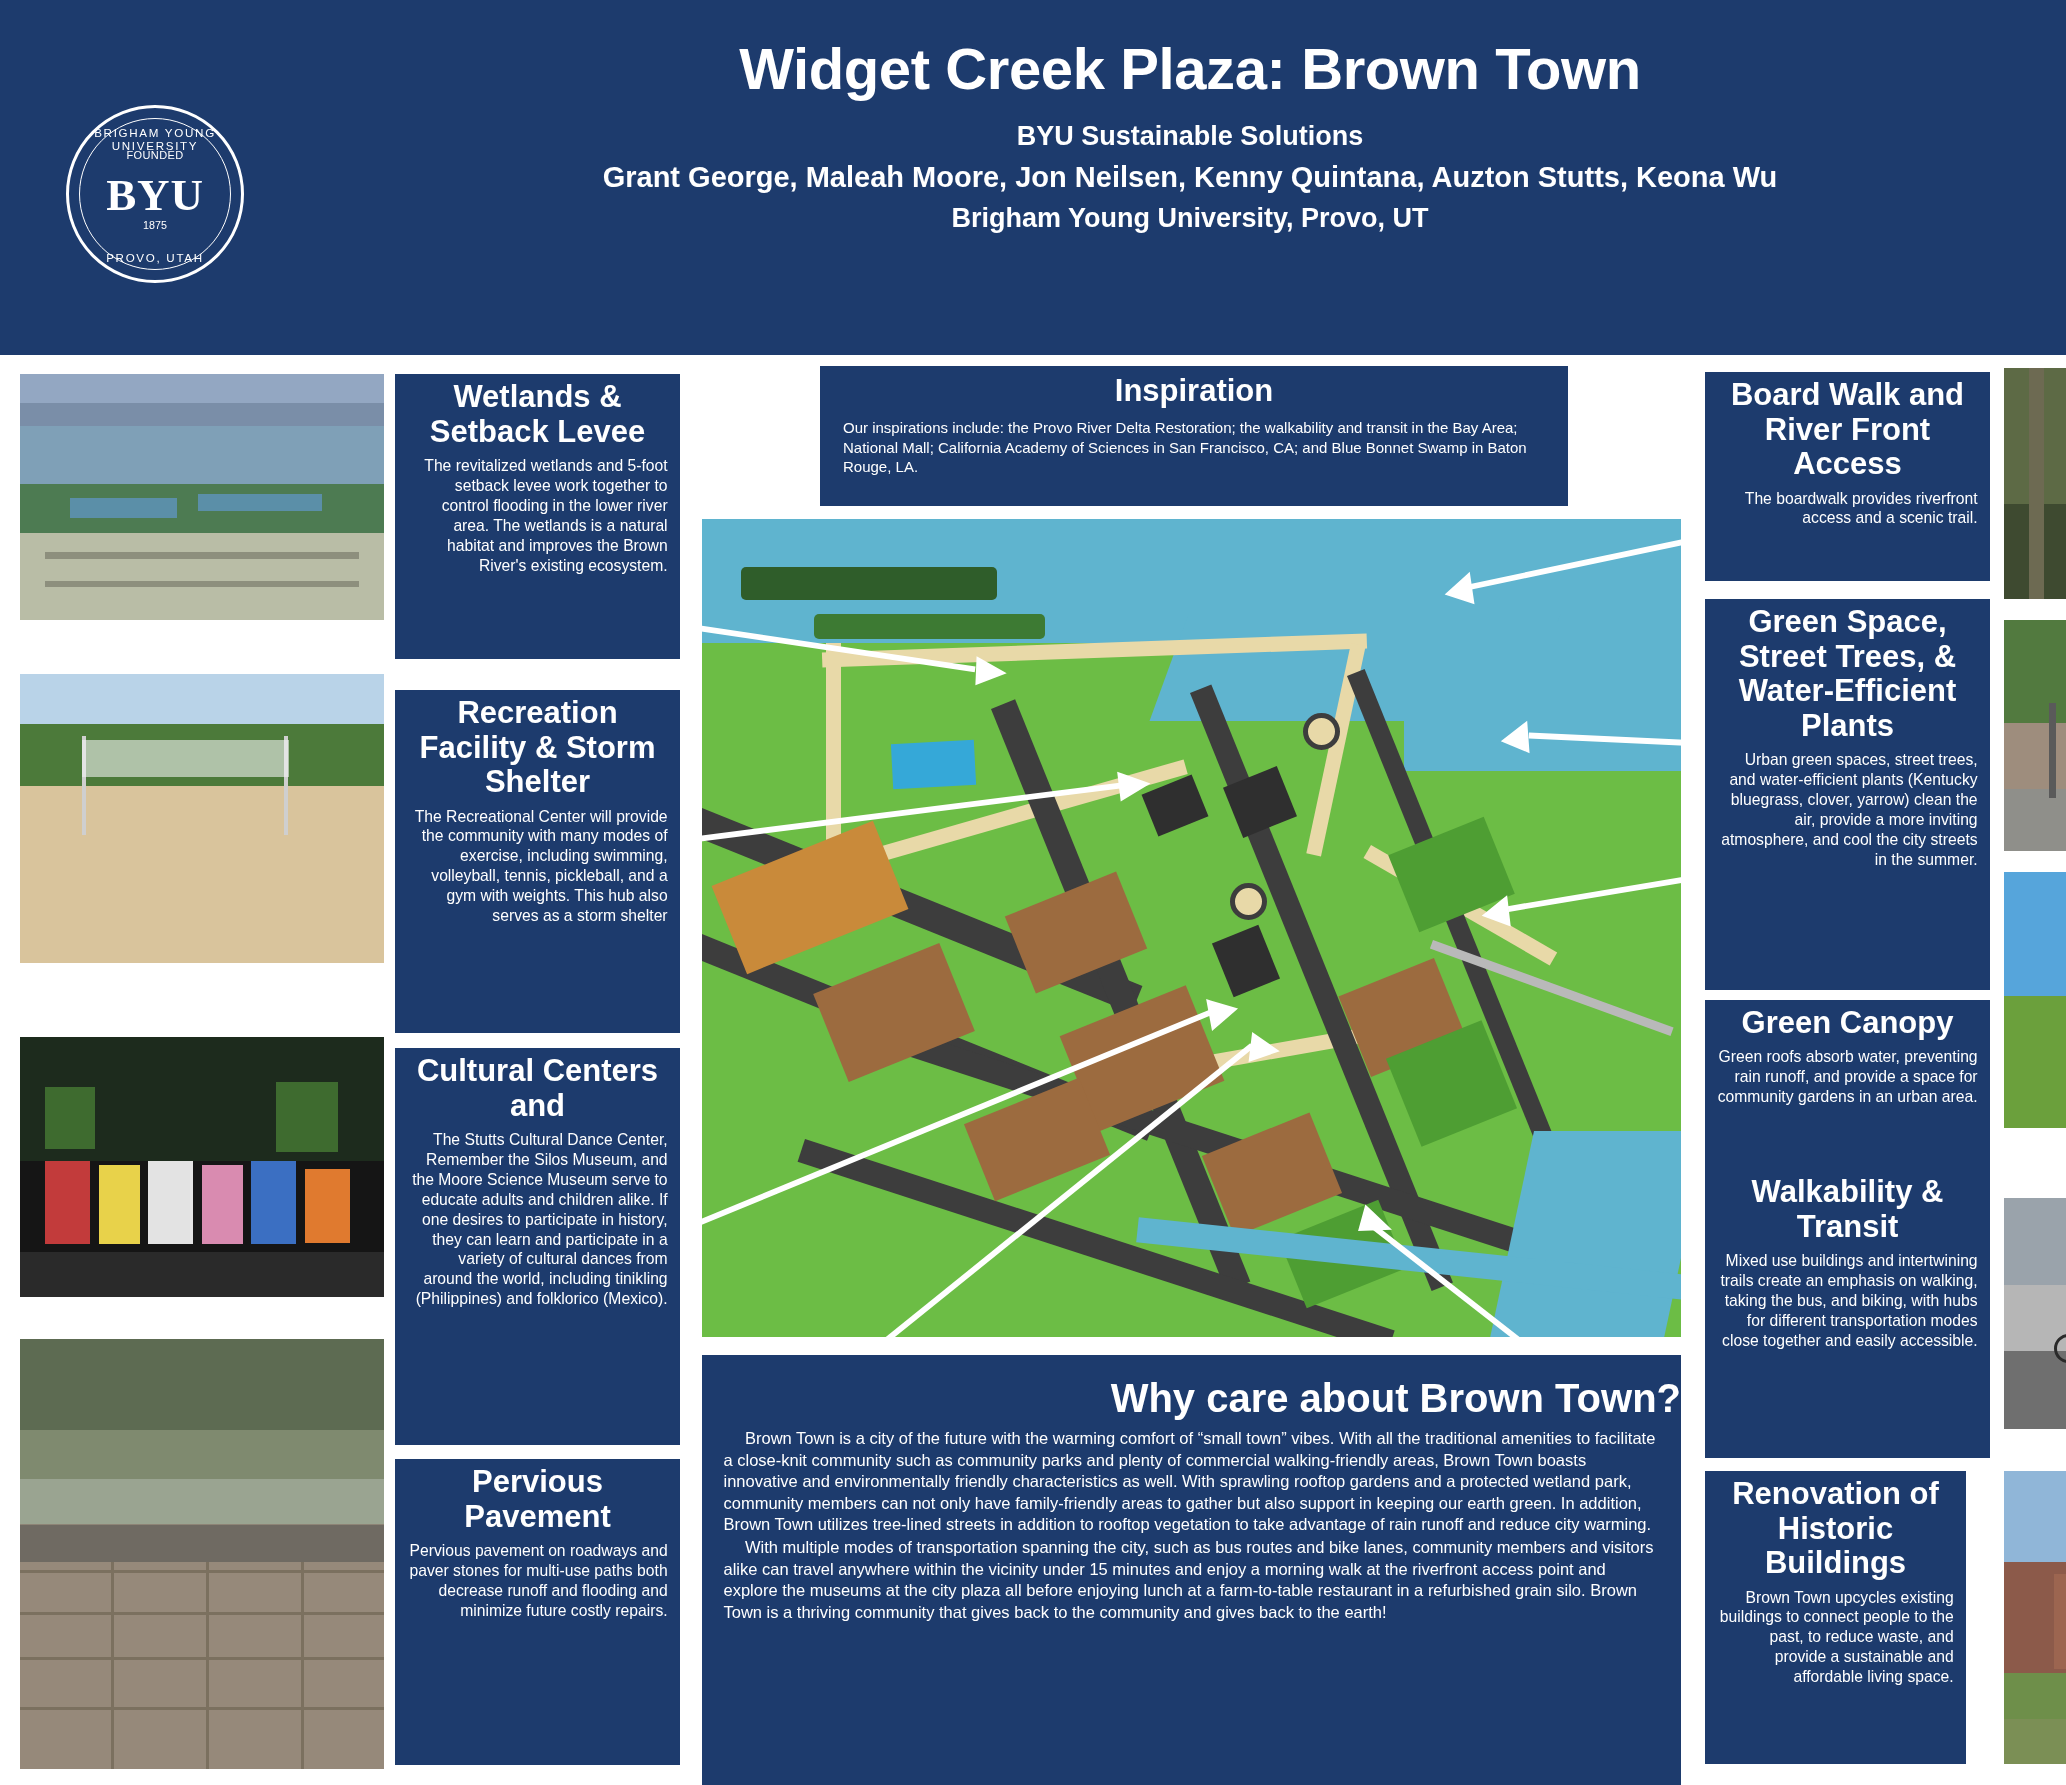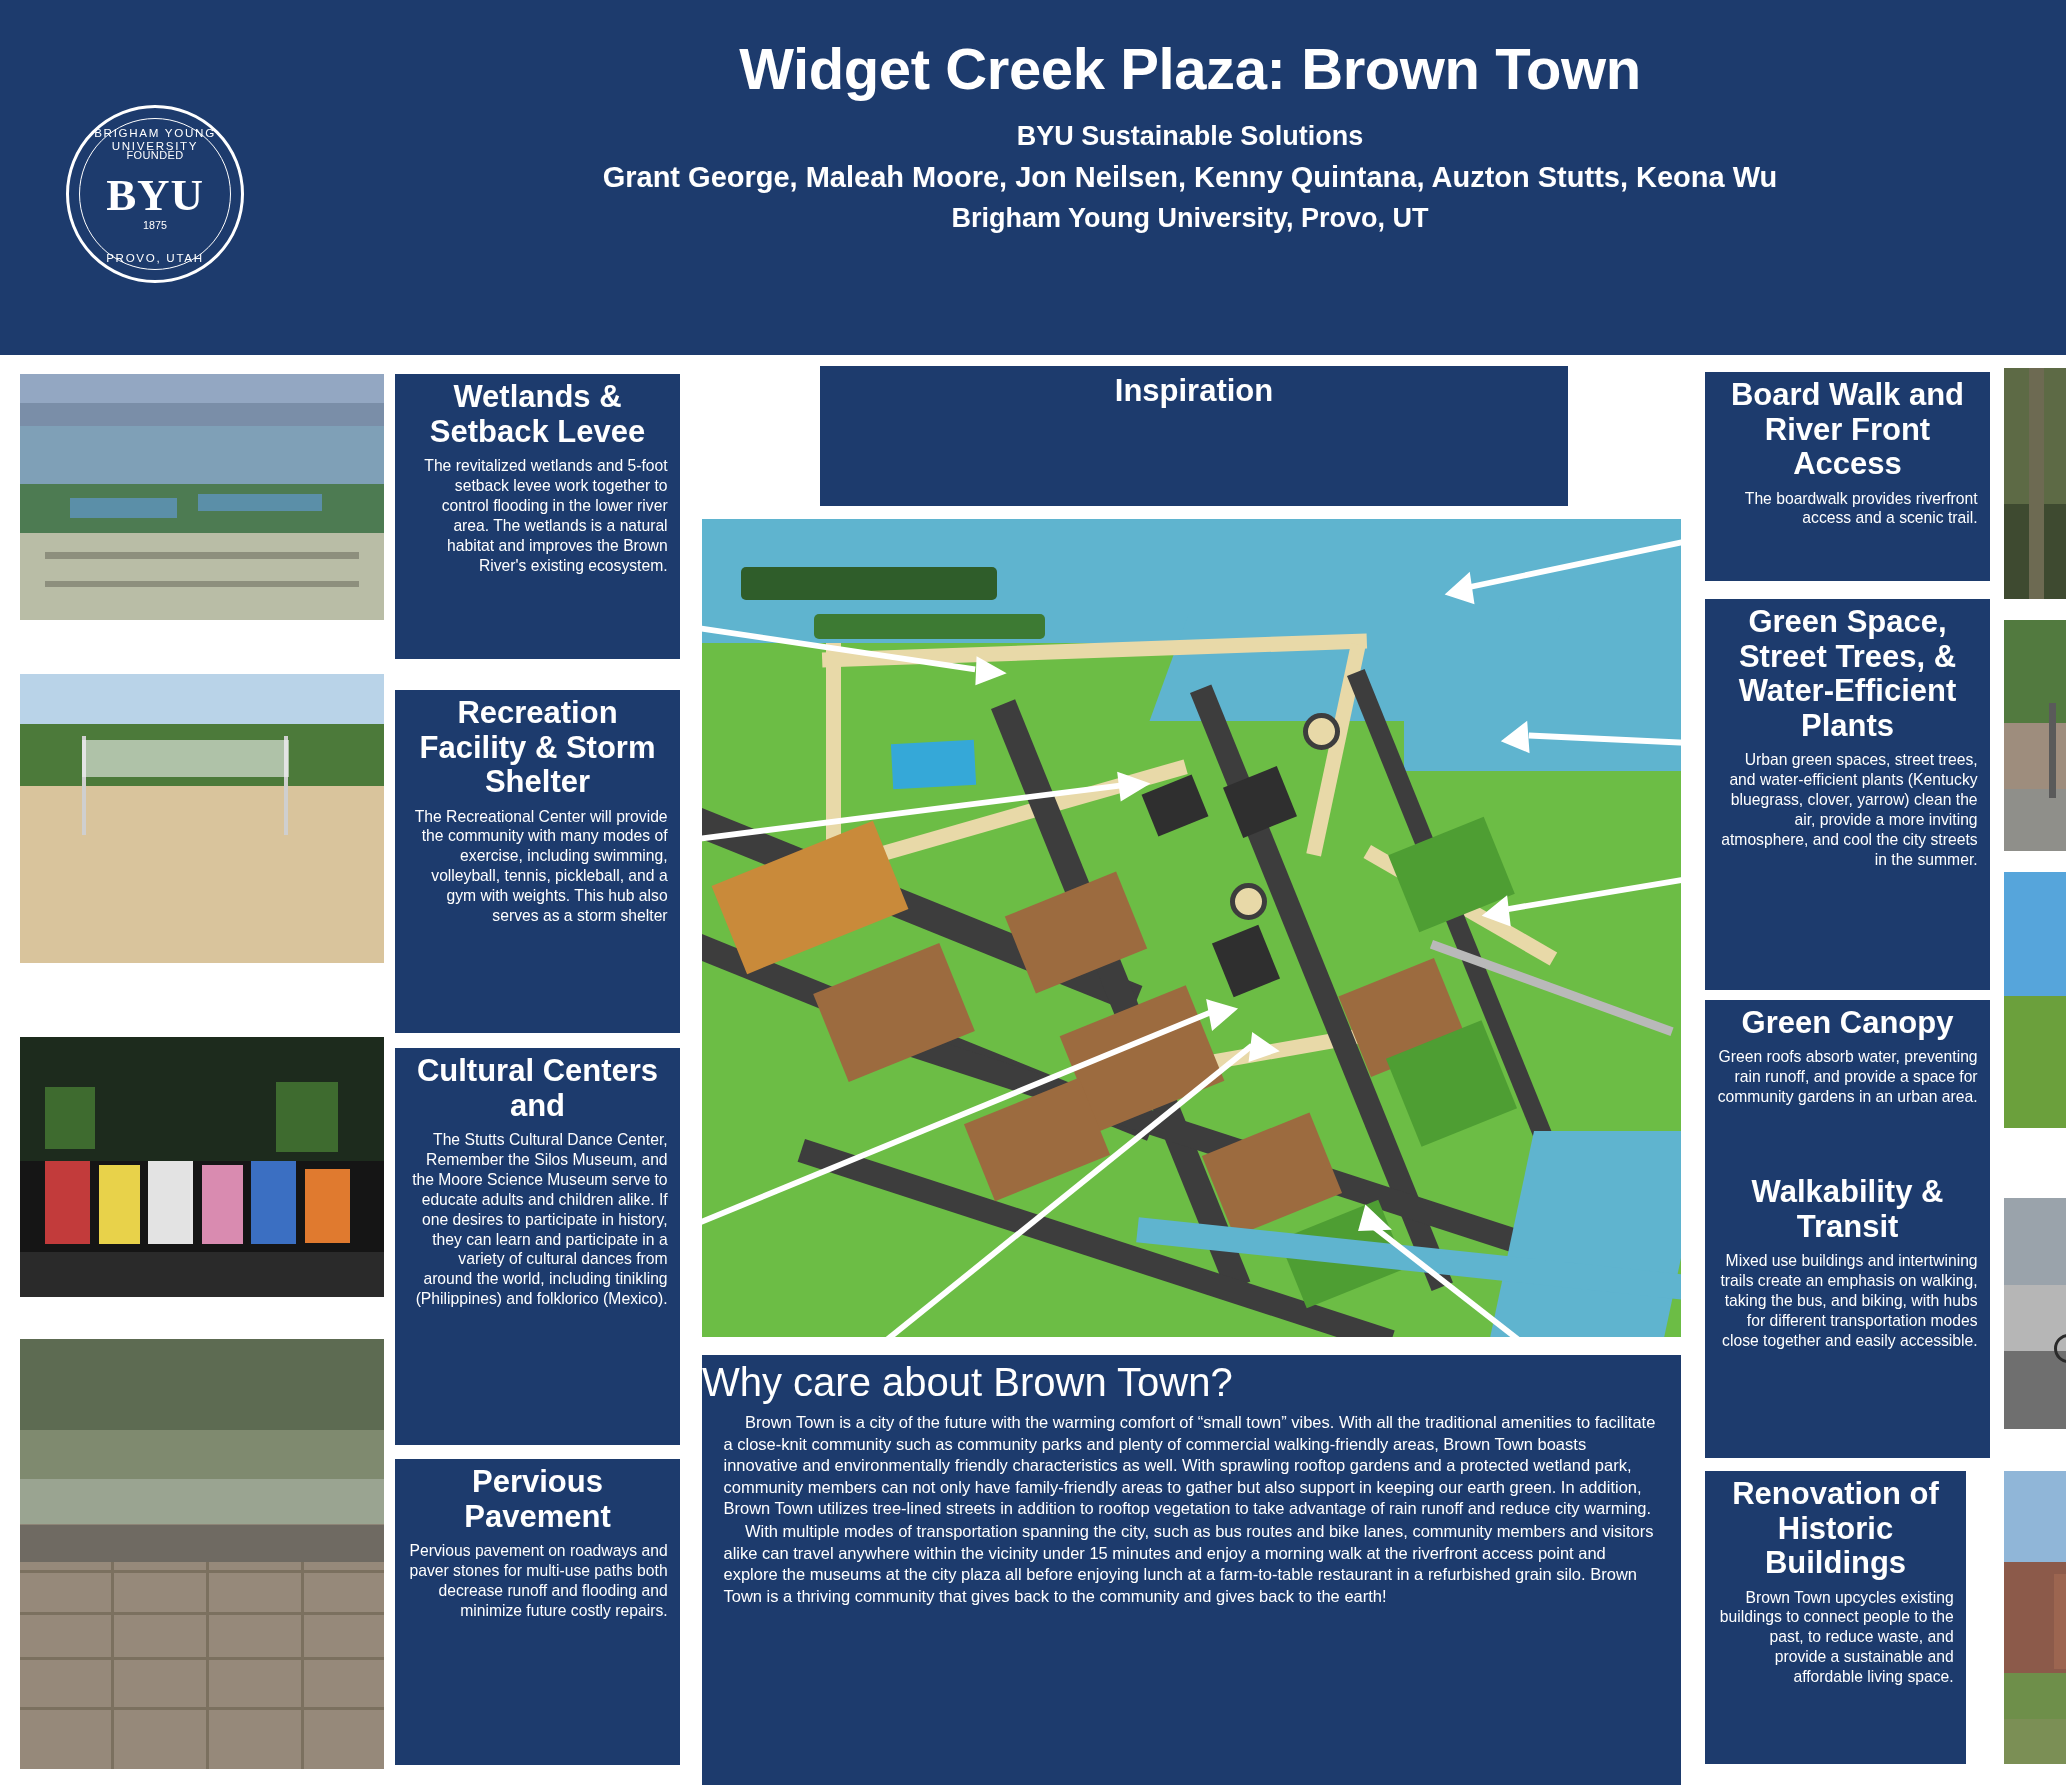--- a/index.html
+++ b/index.html
@@ -195,24 +195,24 @@
   .whycare {
     position: absolute;
     left: 702px; top: 1355px;
     width: 979px; height: 430px;
     background: #1d3b6d;
     color: #fff;
     box-sizing: border-box;
   }
   .whycare h2 {
     margin: 0;
-    padding-top: 5px;
-    text-align: left;
+    padding-top: 21px;
+    text-align: right;
     font-size: 40px;
-    font-weight: normal;
+    font-weight: bold;
   }
   .whycare p {
     margin: 0;
     padding: 7.4px 21.5px 0 21.5px;
     font-size: 16.5px;
     line-height: 1.30;
     text-indent: 21.5px;
   }
   .whycare p + p { padding-top: 1.7px; }
 </style>
@@ -302,20 +302,21 @@
     <div class="box-body">The Stutts Cultural Dance Center, Remember the Silos Museum, and the Moore Science Museum serve to educate adults and children alike. If one desires to participate in history, they can learn and participate in a variety of cultural dances from around the world, including tinikling (Philippines) and folklorico (Mexico).</div>
   </div>
 
   <div class="navy-box" style="left:395px; top:1459px; width:285px; height:306px;">
     <div class="box-title">Pervious Pavement</div>
     <div class="box-body">Pervious pavement on roadways and paver stones for multi-use paths both decrease runoff and flooding and minimize future costly repairs.</div>
   </div>
 
   <div class="inspiration">
     <h2>Inspiration</h2>
+    <p>Our inspirations include: the Provo River Delta Restoration; the walkability and transit in the Bay Area; National Mall; California Academy of Sciences in San Francisco, CA; and Blue Bonnet Swamp in Baton Rouge, LA.</p>
   </div>
 
   <div class="map">
 
     <div class="m" style="left:0; top:120px; width:979px; height:698px; background:#6cbd45;"></div>
 
     <div class="m" style="left:0; top:0; width:979px; height:124px; background:#5fb4cf;"></div>
     <div class="m" style="left:467px; top:95px; width:372px; height:107px; background:#5fb4cf; transform:skewX(-20deg);"></div>
     <div class="m" style="left:702px; top:103px; width:277px; height:149px; background:#5fb4cf;"></div>
 

